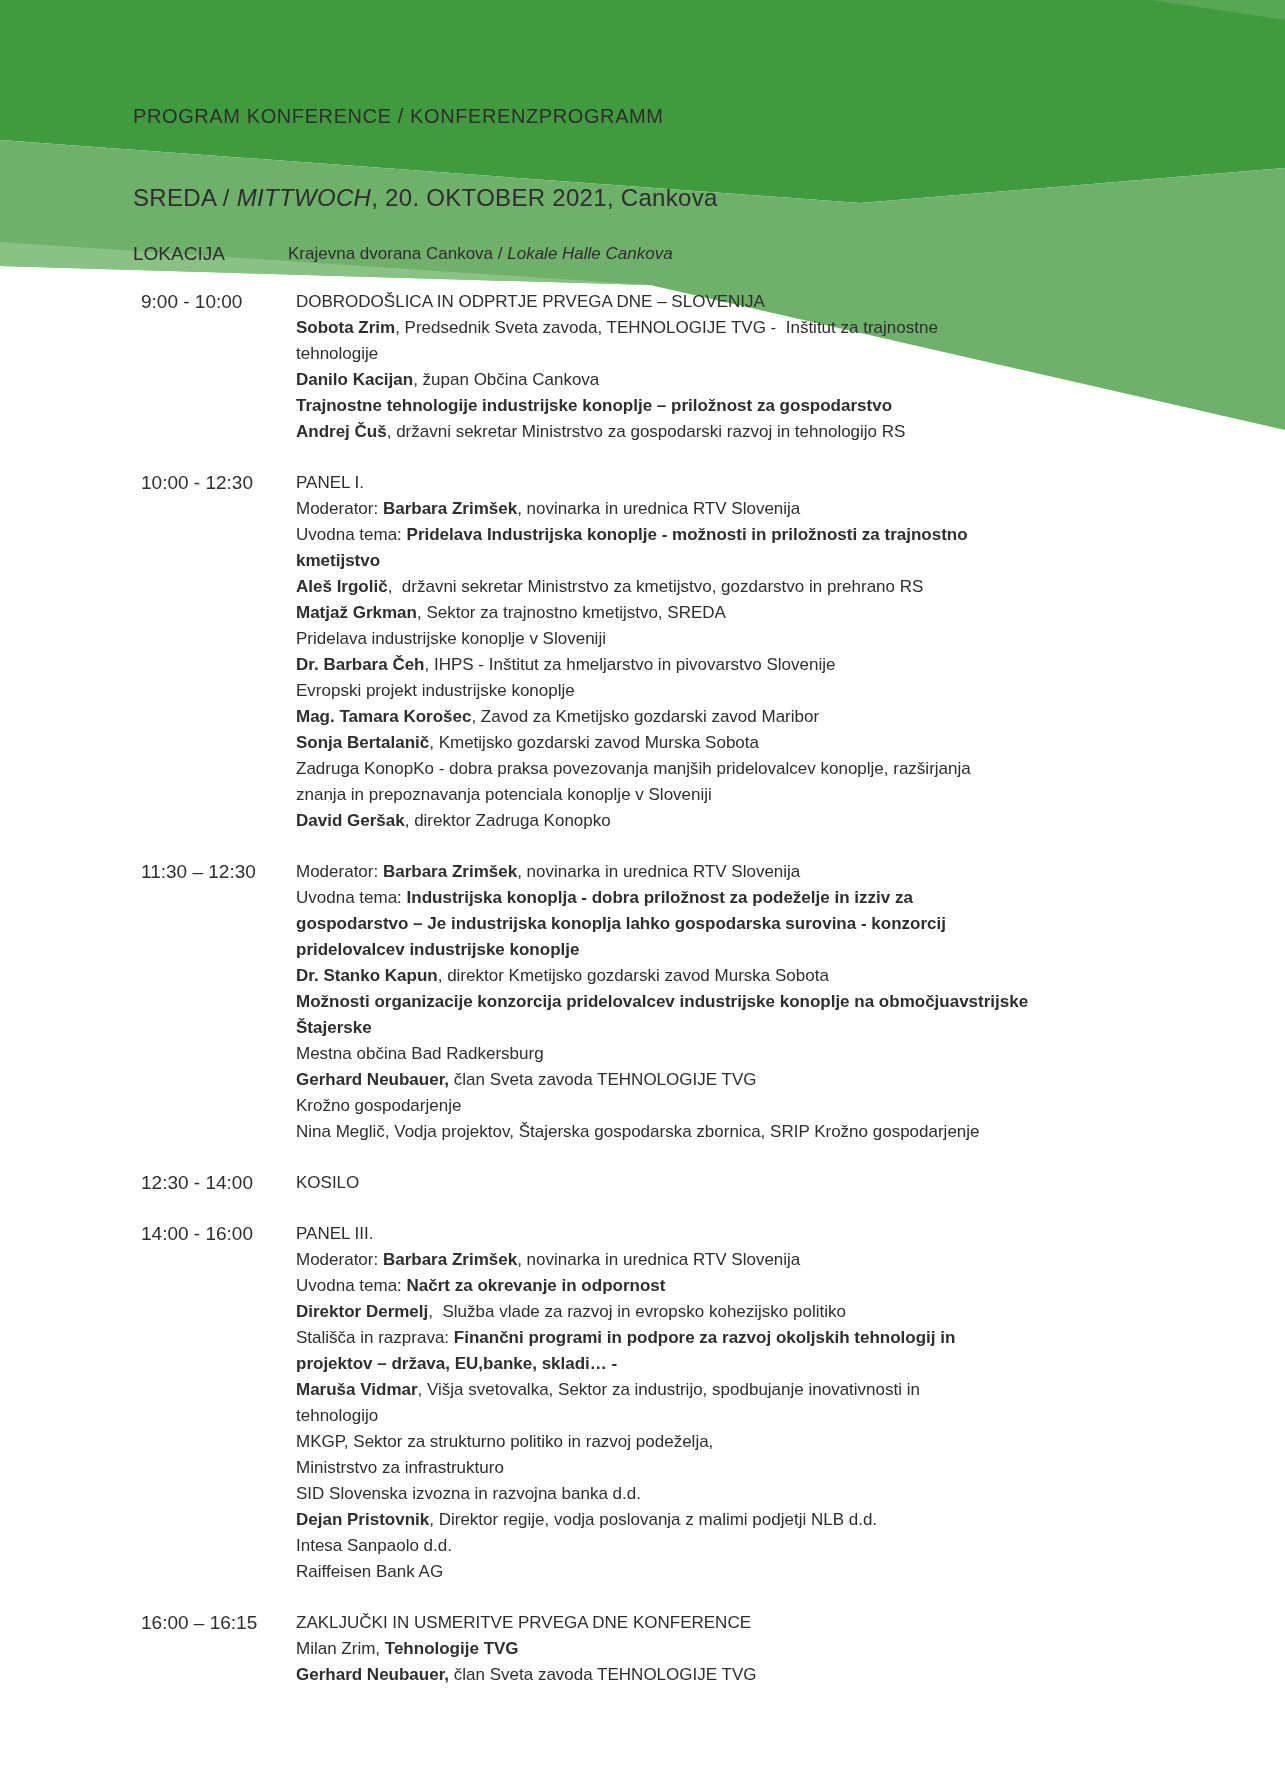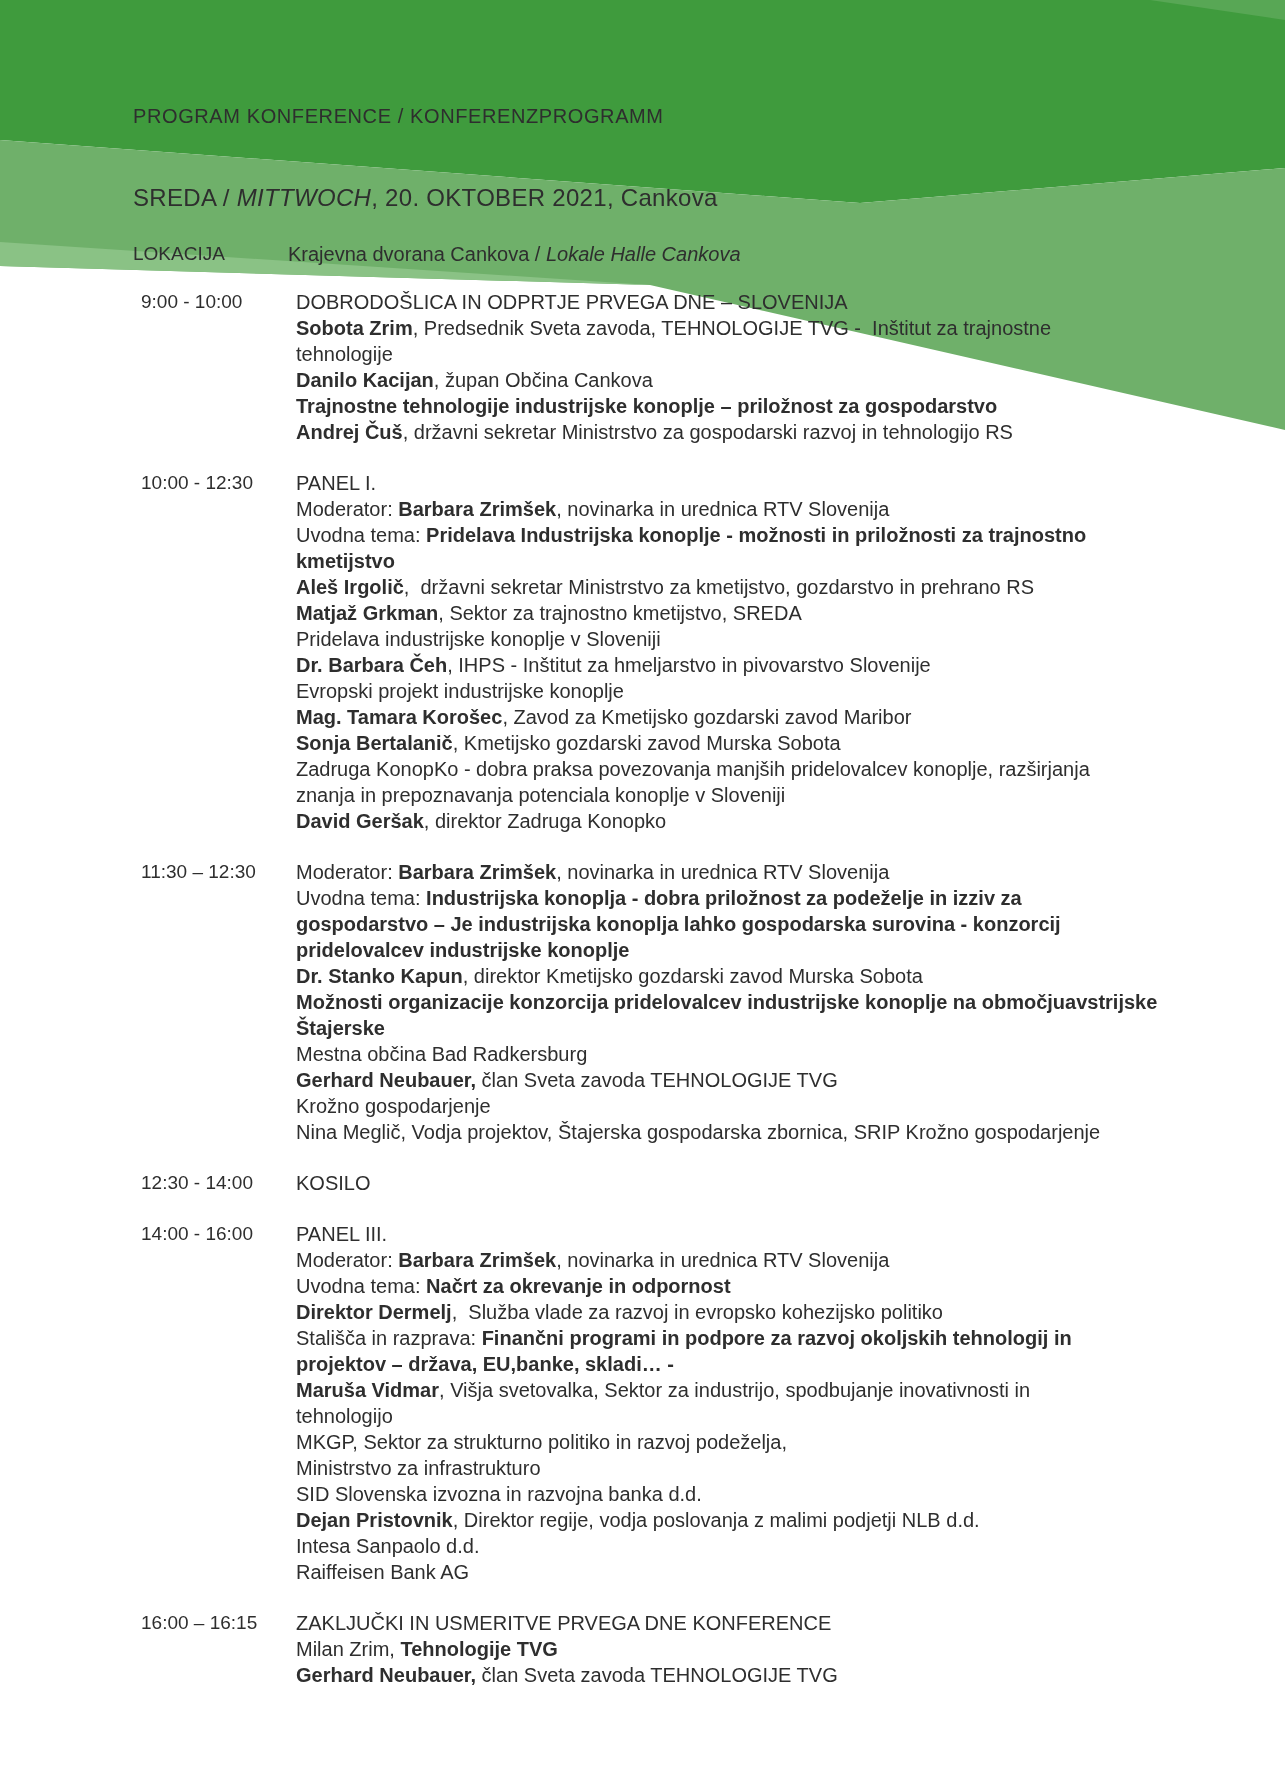--- a/index.html
+++ b/index.html
@@ -57,21 +57,21 @@
   }
   .time{
     width:155px;
     flex:0 0 155px;
     font-size:19px;
     line-height:26px;
     white-space:pre;
   }
   .lines{flex:1 1 auto;}
   .line{
-    font-size:20px;
+    font-size:17px;
     line-height:26px;
     white-space:pre;
   }
   .line .b{font-weight:bold;}
   .line .i{font-style:italic;}
   .i{font-style:italic;}
 </style>
 </head>
 <body style="background: rgb(255, 255, 255);">
 

